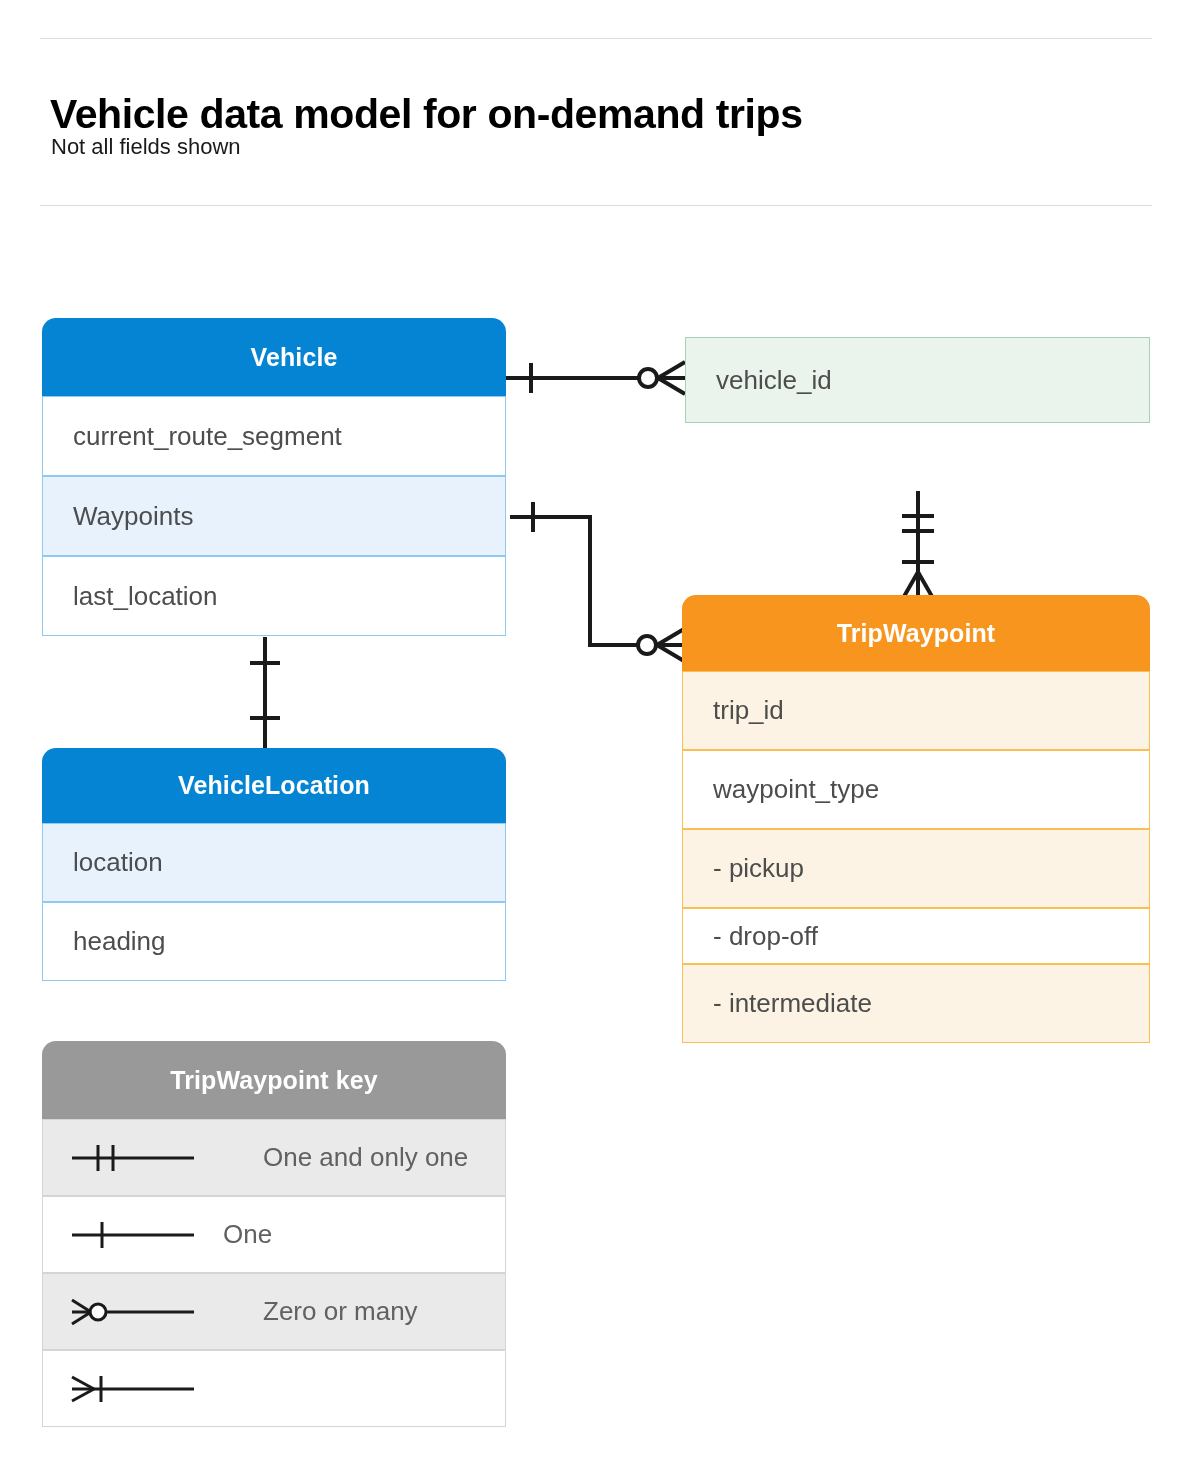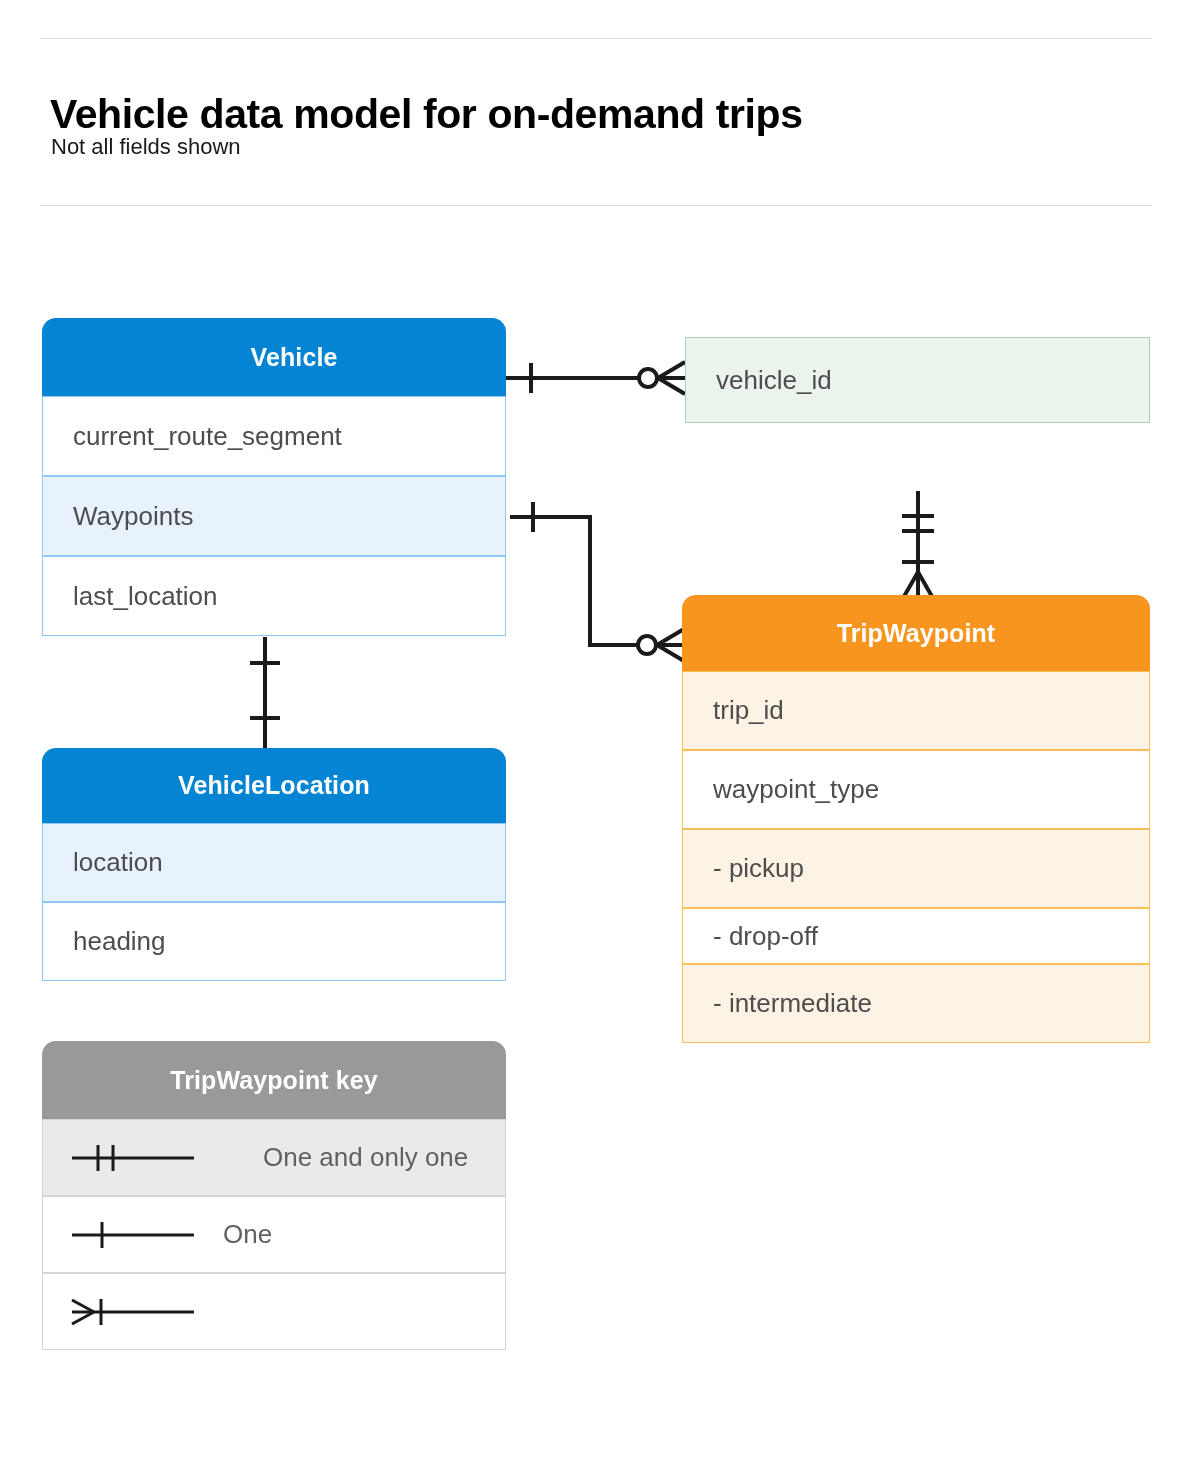--- a/index.html
+++ b/index.html
@@ -221,20 +221,34 @@
         <svg width="150" height="40" viewBox="0 0 150 40" xmlns="http://www.w3.org/2000/svg">
           <g stroke="#1a1a1a" stroke-width="3" fill="none">
             <line x1="14" y1="20" x2="136" y2="20"></line>
             <line x1="44" y1="7" x2="44" y2="33"></line>
           </g>
         </svg>
       </span>
       <span class="legend-label">One</span>
     </div>
 
+    <div class="entity-row legend-row row-alt" style="height:77px;">
+      <span class="legend-symbol">
+        <svg width="150" height="40" viewBox="0 0 150 40" xmlns="http://www.w3.org/2000/svg">
+          <g stroke="#1a1a1a" stroke-width="3" fill="none">
+            <line x1="48" y1="20" x2="136" y2="20"></line>
+            <circle cx="40" cy="20" r="8" fill="#ffffff"></circle>
+            <line x1="14" y1="8" x2="33" y2="20"></line>
+            <line x1="14" y1="20" x2="33" y2="20"></line>
+            <line x1="14" y1="32" x2="33" y2="20"></line>
+          </g>
+        </svg>
+      </span>
+      <span class="legend-label">Zero or many</span>
+    </div>
 
     <div class="entity-row legend-row row-base" style="height:77px;">
       <span class="legend-symbol">
         <svg width="150" height="40" viewBox="0 0 150 40" xmlns="http://www.w3.org/2000/svg">
           <g stroke="#1a1a1a" stroke-width="3" fill="none">
             <line x1="34" y1="20" x2="136" y2="20"></line>
             <line x1="14" y1="8" x2="36" y2="20"></line>
             <line x1="14" y1="20" x2="36" y2="20"></line>
             <line x1="14" y1="32" x2="36" y2="20"></line>
             <line x1="43" y1="7" x2="43" y2="33"></line>

